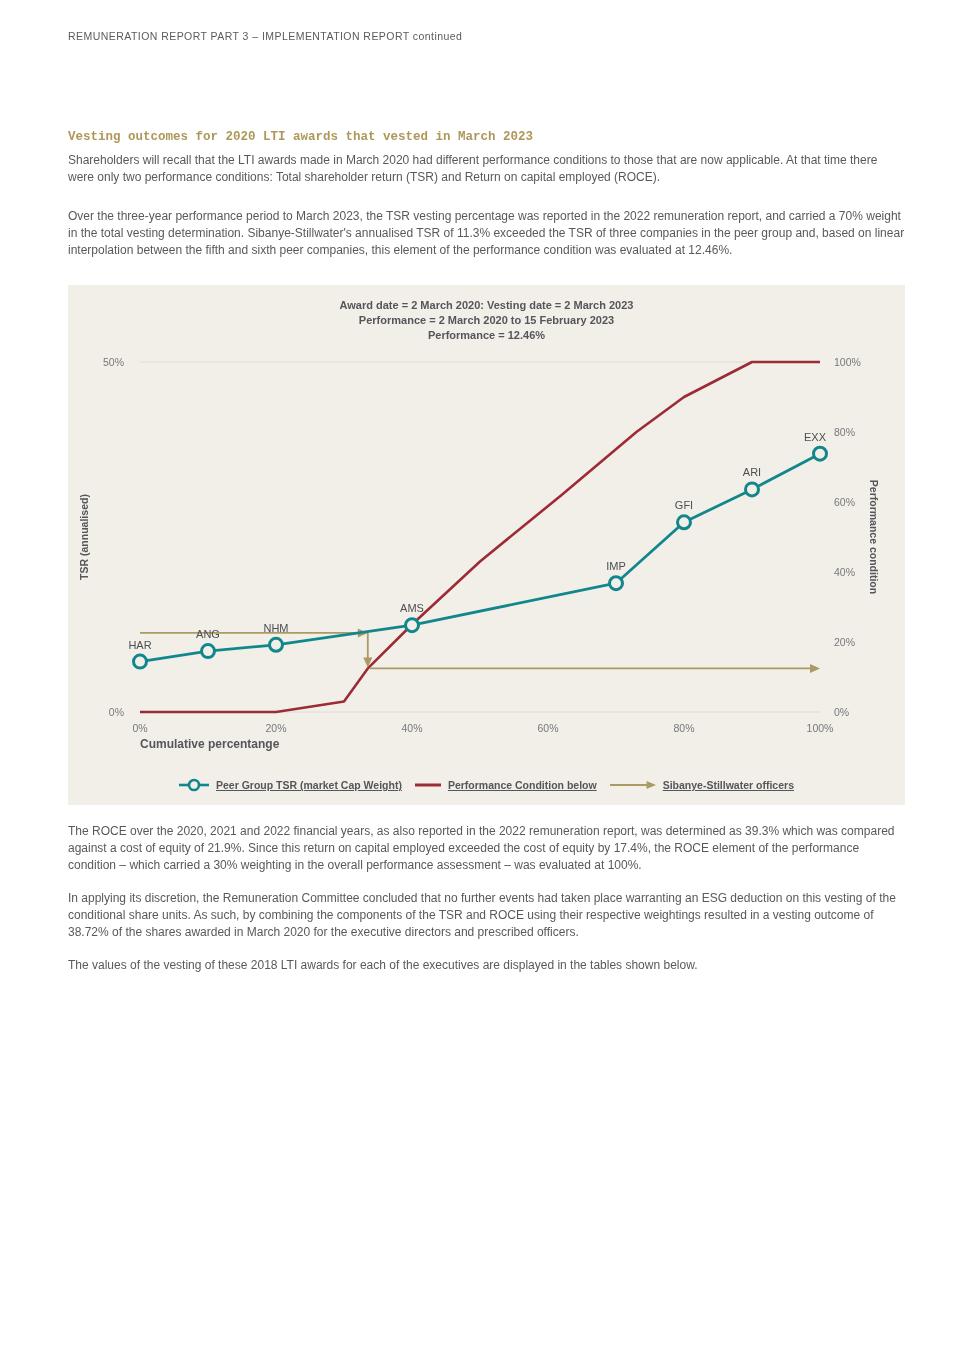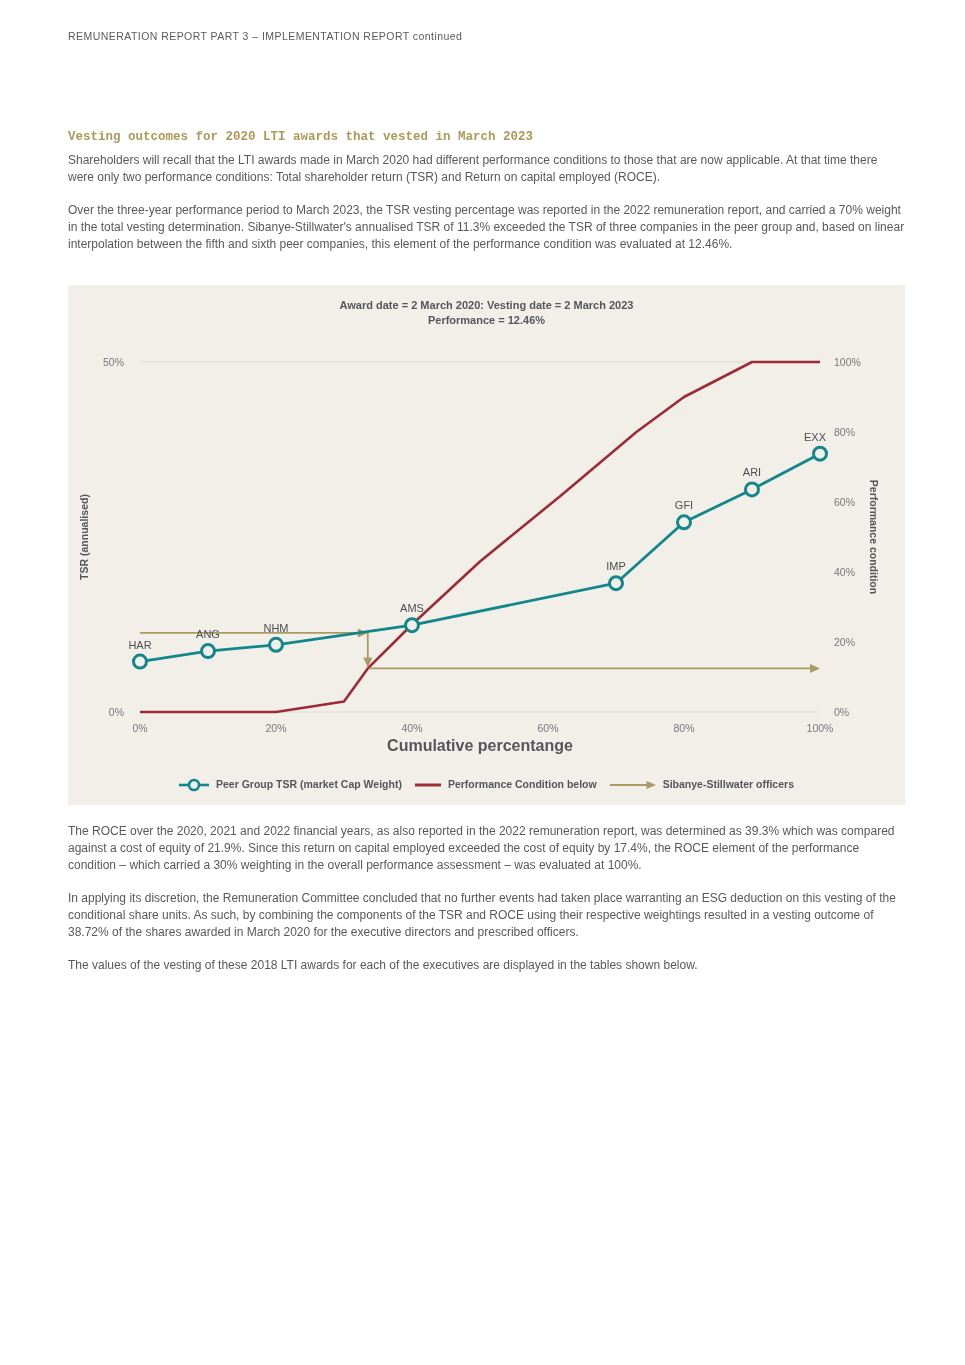--- a/index.html
+++ b/index.html
@@ -1,34 +1,34 @@
 <!DOCTYPE html>
 <html><head>
 <meta charset="utf-8">
 <style>
   html,body{margin:0;padding:0;background:#ffffff;}
   .page{position:relative;width:965px;height:1111px;background:#ffffff;
         font-family:"Liberation Sans",sans-serif;color:#58595b;overflow:hidden;}
   .header{position:absolute;top:30px;left:68px;font-size:10.5px;letter-spacing:.45px;color:#5a5b5e;}
   .heading{position:absolute;top:130px;left:68px;margin:0;font-size:12.5px;font-weight:bold;color:#ad9859;font-family:Liberation Mono, monospace;}
   .para{position:absolute;left:68px;width:838px;margin:0;font-size:12px;line-height:17px;color:#58595b;}
-  #p1{top:152px}#p2{top:202px}#p3{top:823px}#p4{top:890px}#p5{top:957px}
+  #p1{top:152px}#p2{top:208px}#p3{top:823px}#p4{top:890px}#p5{top:957px}
   .chart-block{position:absolute;left:68px;top:285px;width:837px;height:520px;background:#f2efe9;}
   .chart-title{position:absolute;top:13px;left:0;width:100%;text-align:center;
                font-size:11px;font-weight:bold;line-height:15px;color:#55565a;}
   #plot{position:absolute;left:0;top:0;font-family:"Liberation Sans",sans-serif;}
   .ylabel-left{position:absolute;top:252px;left:16px;transform:translate(-50%,-50%) rotate(-90deg);
                white-space:nowrap;font-size:10.5px;font-weight:bold;color:#55565a;}
   .ylabel-right{position:absolute;top:252px;left:806px;transform:translate(-50%,-50%) rotate(90deg);
                white-space:nowrap;font-size:10.5px;font-weight:bold;color:#55565a;}
-  .xlabel{position:absolute;top:452px;left:72px;width:680px;text-align:center;
-          font-size:16px;font-weight:bold;color:#55565a;}
+  .xlabel{position:absolute;top:452px;left:72px;width:680px;text-align:left;
+          font-size:12px;font-weight:bold;color:#55565a;}
   .legend{position:absolute;bottom:13px;left:0;width:100%;display:flex;justify-content:center;
           align-items:center;gap:13px;font-size:10.5px;font-weight:bold;color:#55565a;}
-  .legend-item{display:flex;align-items:flex-start;gap:7px;white-space:nowrap;}
+  .legend-item{display:flex;align-items:center;gap:7px;white-space:nowrap;text-decoration:underline;}
   .footer{position:absolute;top:1323px;left:0;width:100%;text-align:center;font-size:10.5px;color:#5a5b5e;}
   .footer .page-num{color:#ad9859;font-weight:bold;font-size:16px;margin-left:21px;}
 </style>
 </head>
 <body>
 
 <div class="page">
 
   <div class="header">REMUNERATION REPORT PART 3 – IMPLEMENTATION REPORT continued</div>
 
@@ -75,20 +75,21 @@
         <text fill="#4d4e50" font-size="11px" x="548" y="285.20000000000005" text-anchor="middle">IMP</text>
         <circle cx="616" cy="237.3" r="6.5" fill="#f2efe9" stroke="#12878b" stroke-width="3"></circle>
         <text fill="#4d4e50" font-size="11px" x="616" y="224.3" text-anchor="middle">GFI</text>
         <circle cx="684" cy="204.4" r="6.5" fill="#f2efe9" stroke="#12878b" stroke-width="3"></circle>
         <text fill="#4d4e50" font-size="11px" x="684" y="191.4" text-anchor="middle">ARI</text>
         <circle cx="752" cy="168.7" r="6.5" fill="#f2efe9" stroke="#12878b" stroke-width="3"></circle>
         <text fill="#4d4e50" font-size="11px" x="747" y="155.7" text-anchor="middle">EXX</text>
       </svg>
     <div class="chart-title">
       <div>Award date = 2 March 2020: Vesting date = 2 March 2023</div>
+      <div>Performance = 2 March 2020 to 15 February 2023</div>
       <div>Performance = 12.46%</div>
     </div>
     <div class="ylabel-left">TSR (annualised)</div>
     <div class="ylabel-right">Performance condition</div>
     <div class="xlabel">Cumulative percentange</div>
 
     <div class="legend">
       <div class="legend-item">
         <svg width="30" height="14">
           <line x1="0" y1="7" x2="30" y2="7" stroke="#12878b" stroke-width="2.6"></line>

